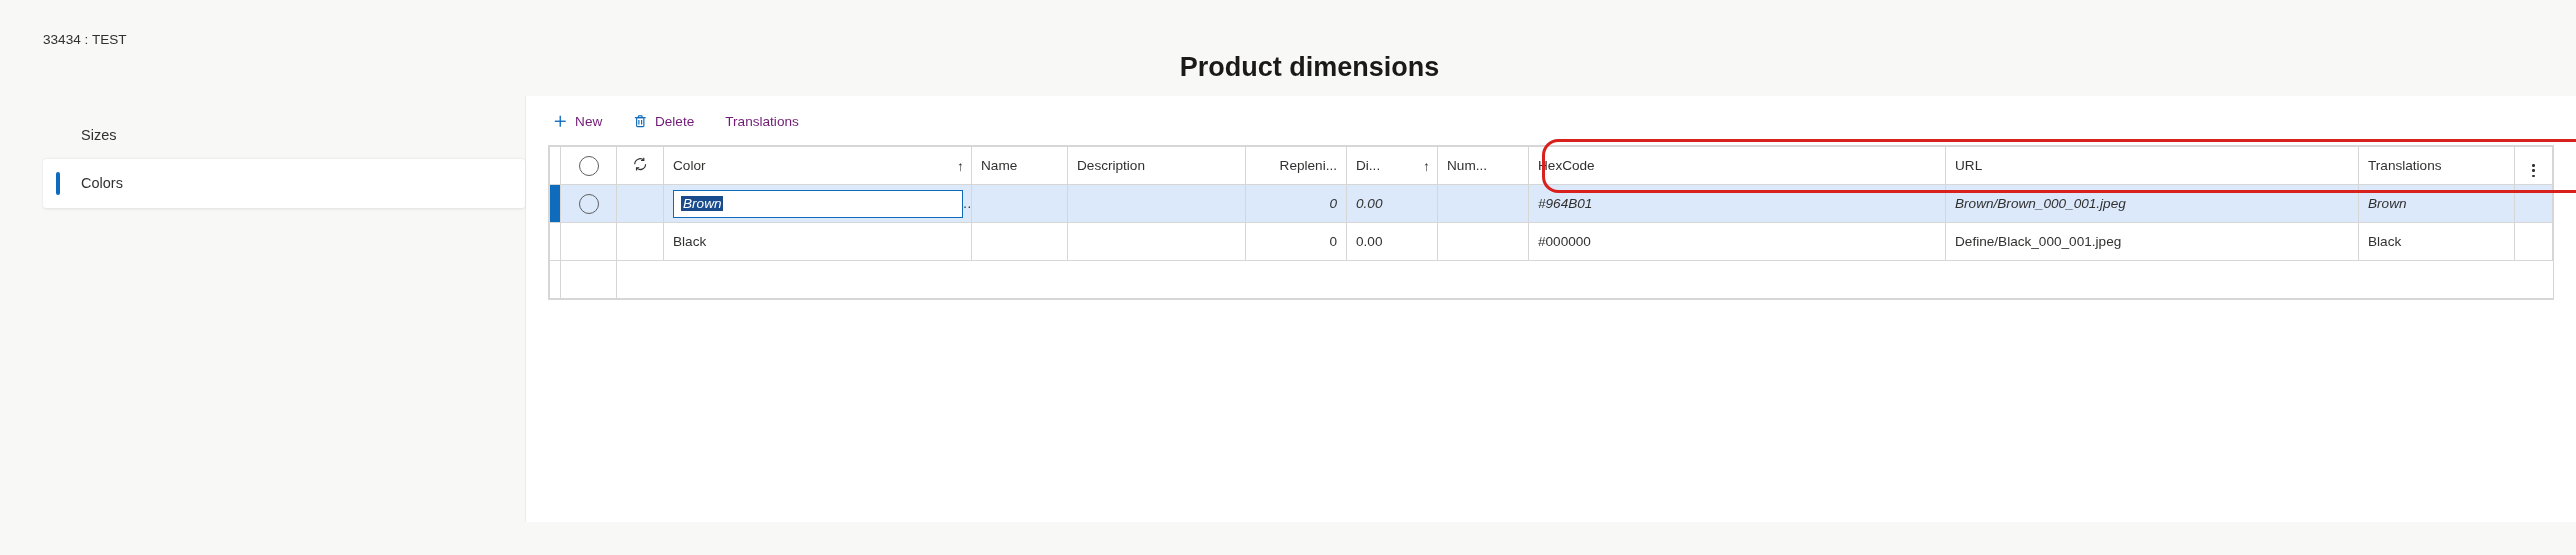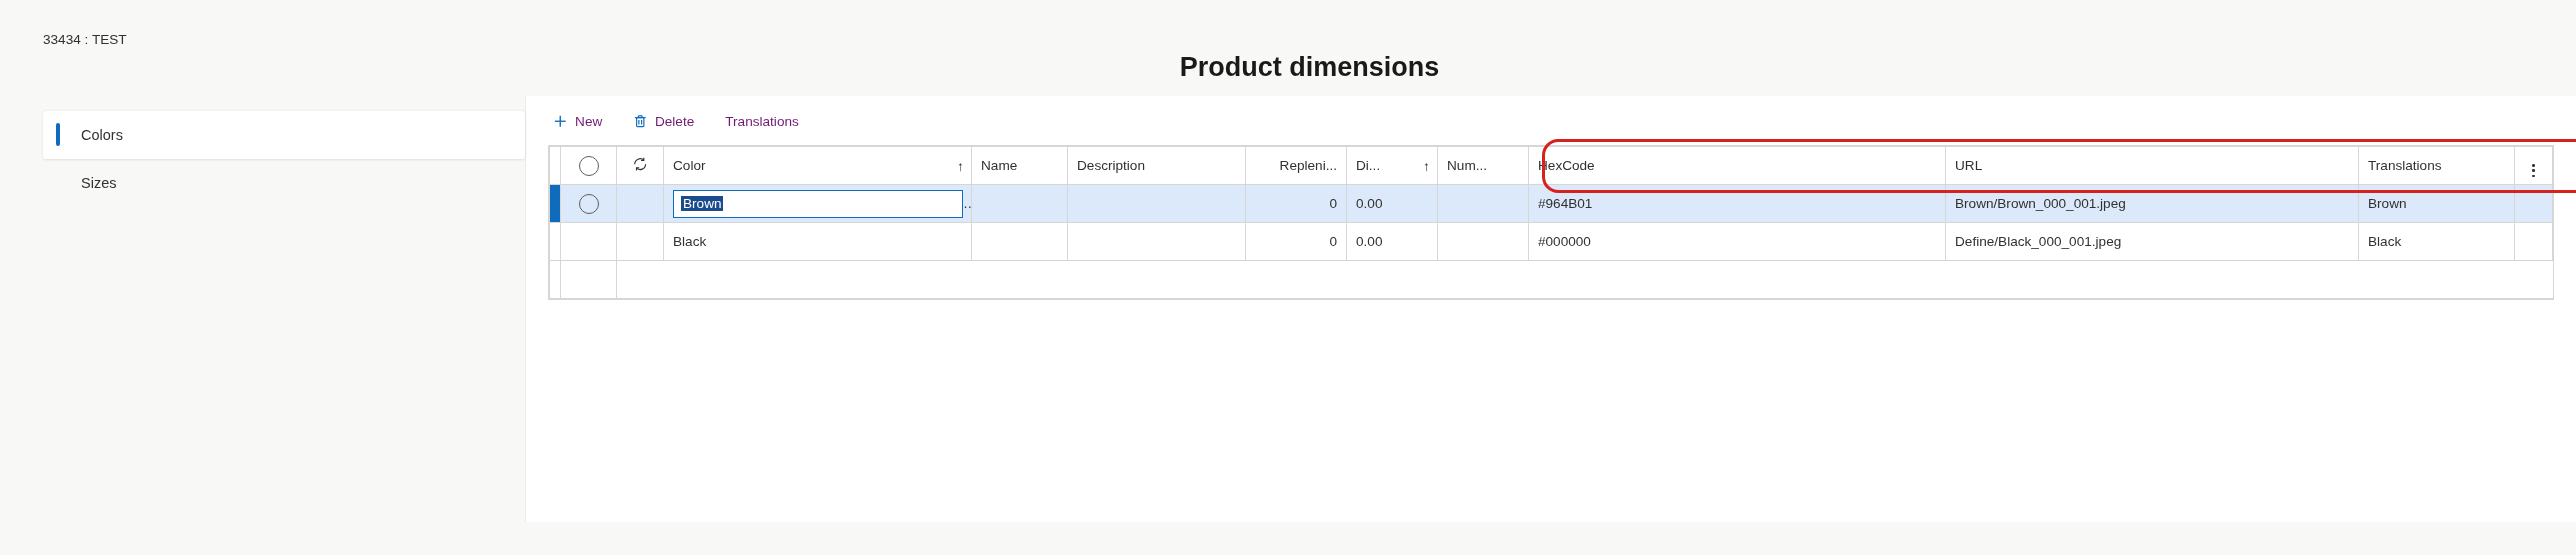--- a/index.html
+++ b/index.html
@@ -126,21 +126,21 @@
   .col-color  { width: 308px; }
   .col-name   { width: 96px; }
   .col-desc   { width: 178px; }
   .col-repl   { width: 101px; text-align: right !important; }
   .col-disp   { width: 91px; text-align: left; }
   .col-num    { width: 91px; }
   .col-hex    { width: 417px; }
   .col-url    { width: 413px; }
   .col-refg   { width: auto; }
   .col-more   { width: 38px; text-align: center !important; }
-  .grid tr.selected td { background: #dbe9fb; }
+  .grid tr.selected td { background: #dbe9fb; font-style: italic; }
   .grid tr.selected .col-marker { background: #0f6cbd; }
   .radio {
     width: 20px; height: 20px;
     border: 1.4px solid #605e5c;
     border-radius: 50%;
     display: inline-block;
     vertical-align: middle;
   }
   .refresh-ico { display:inline-flex; }
   .cell-input {
@@ -175,25 +175,25 @@
 <body>
 
 <div class="page">
   <div class="header">
     <div class="breadcrumb">33434 : TEST</div>
     <div class="title">Product dimensions</div>
   </div>
 
   <div class="body">
     <div class="sidebar">
+      <div class="sidebar-item">
+        <span>Sizes</span>
+      </div>
       <div class="sidebar-item active">
         <span>Colors</span>
-      </div>
-      <div class="sidebar-item">
-        <span>Sizes</span>
       </div>
     </div>
 
     <div class="main">
 
       <div class="toolbar">
         <div class="tb-btn">
           <svg width="14.5" height="14.5" viewBox="0 0 16 16" stroke-width="1.5">
               <line x1="8" y1="2" x2="8" y2="14"></line>
               <line x1="2" y1="8" x2="14" y2="8"></line>

